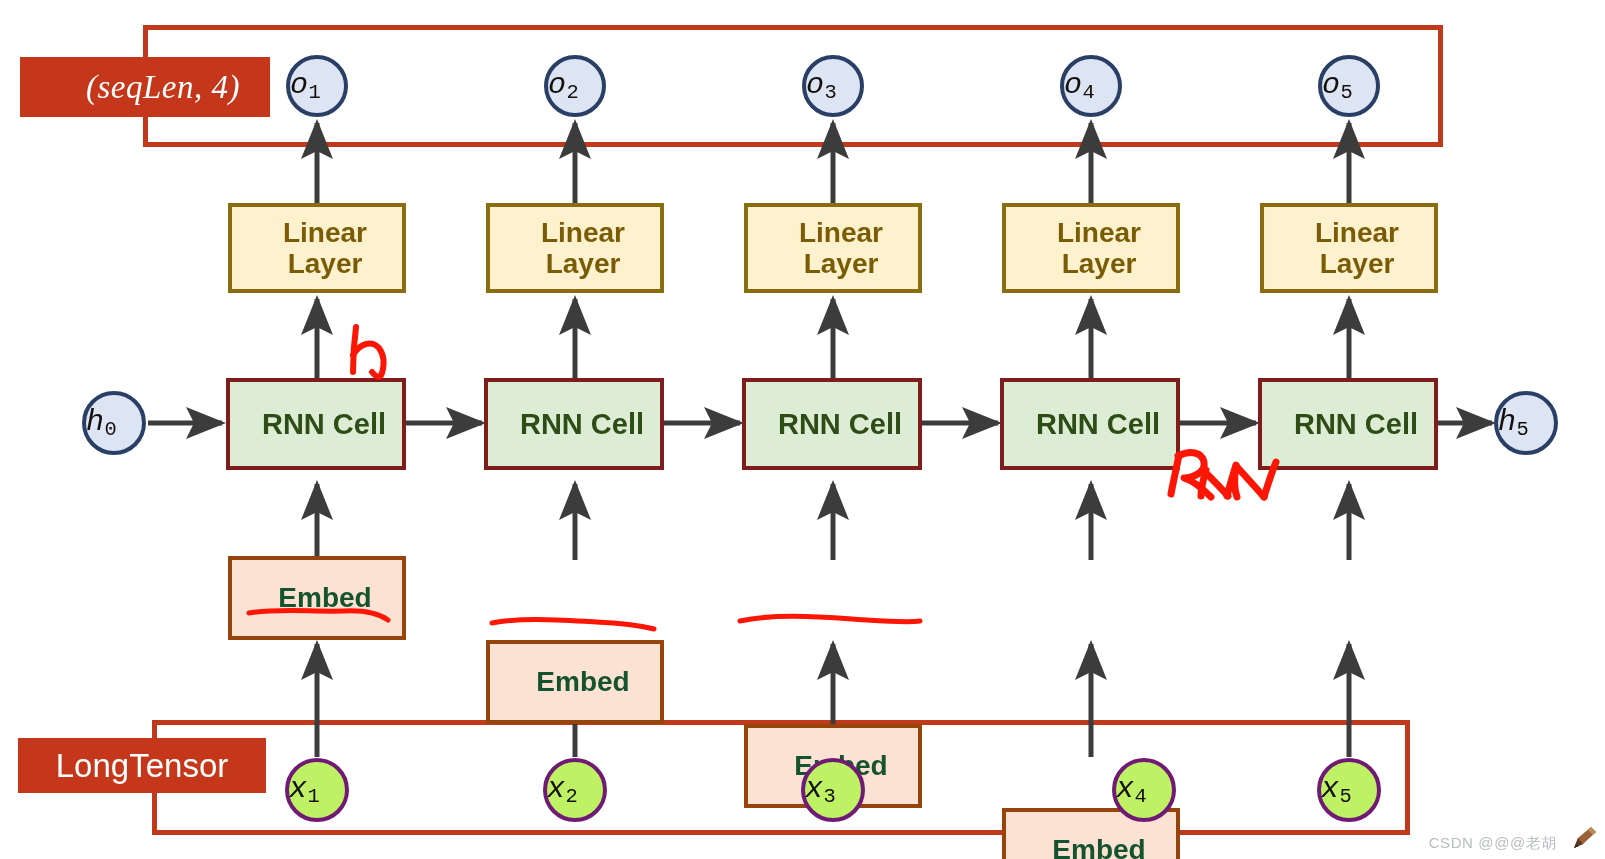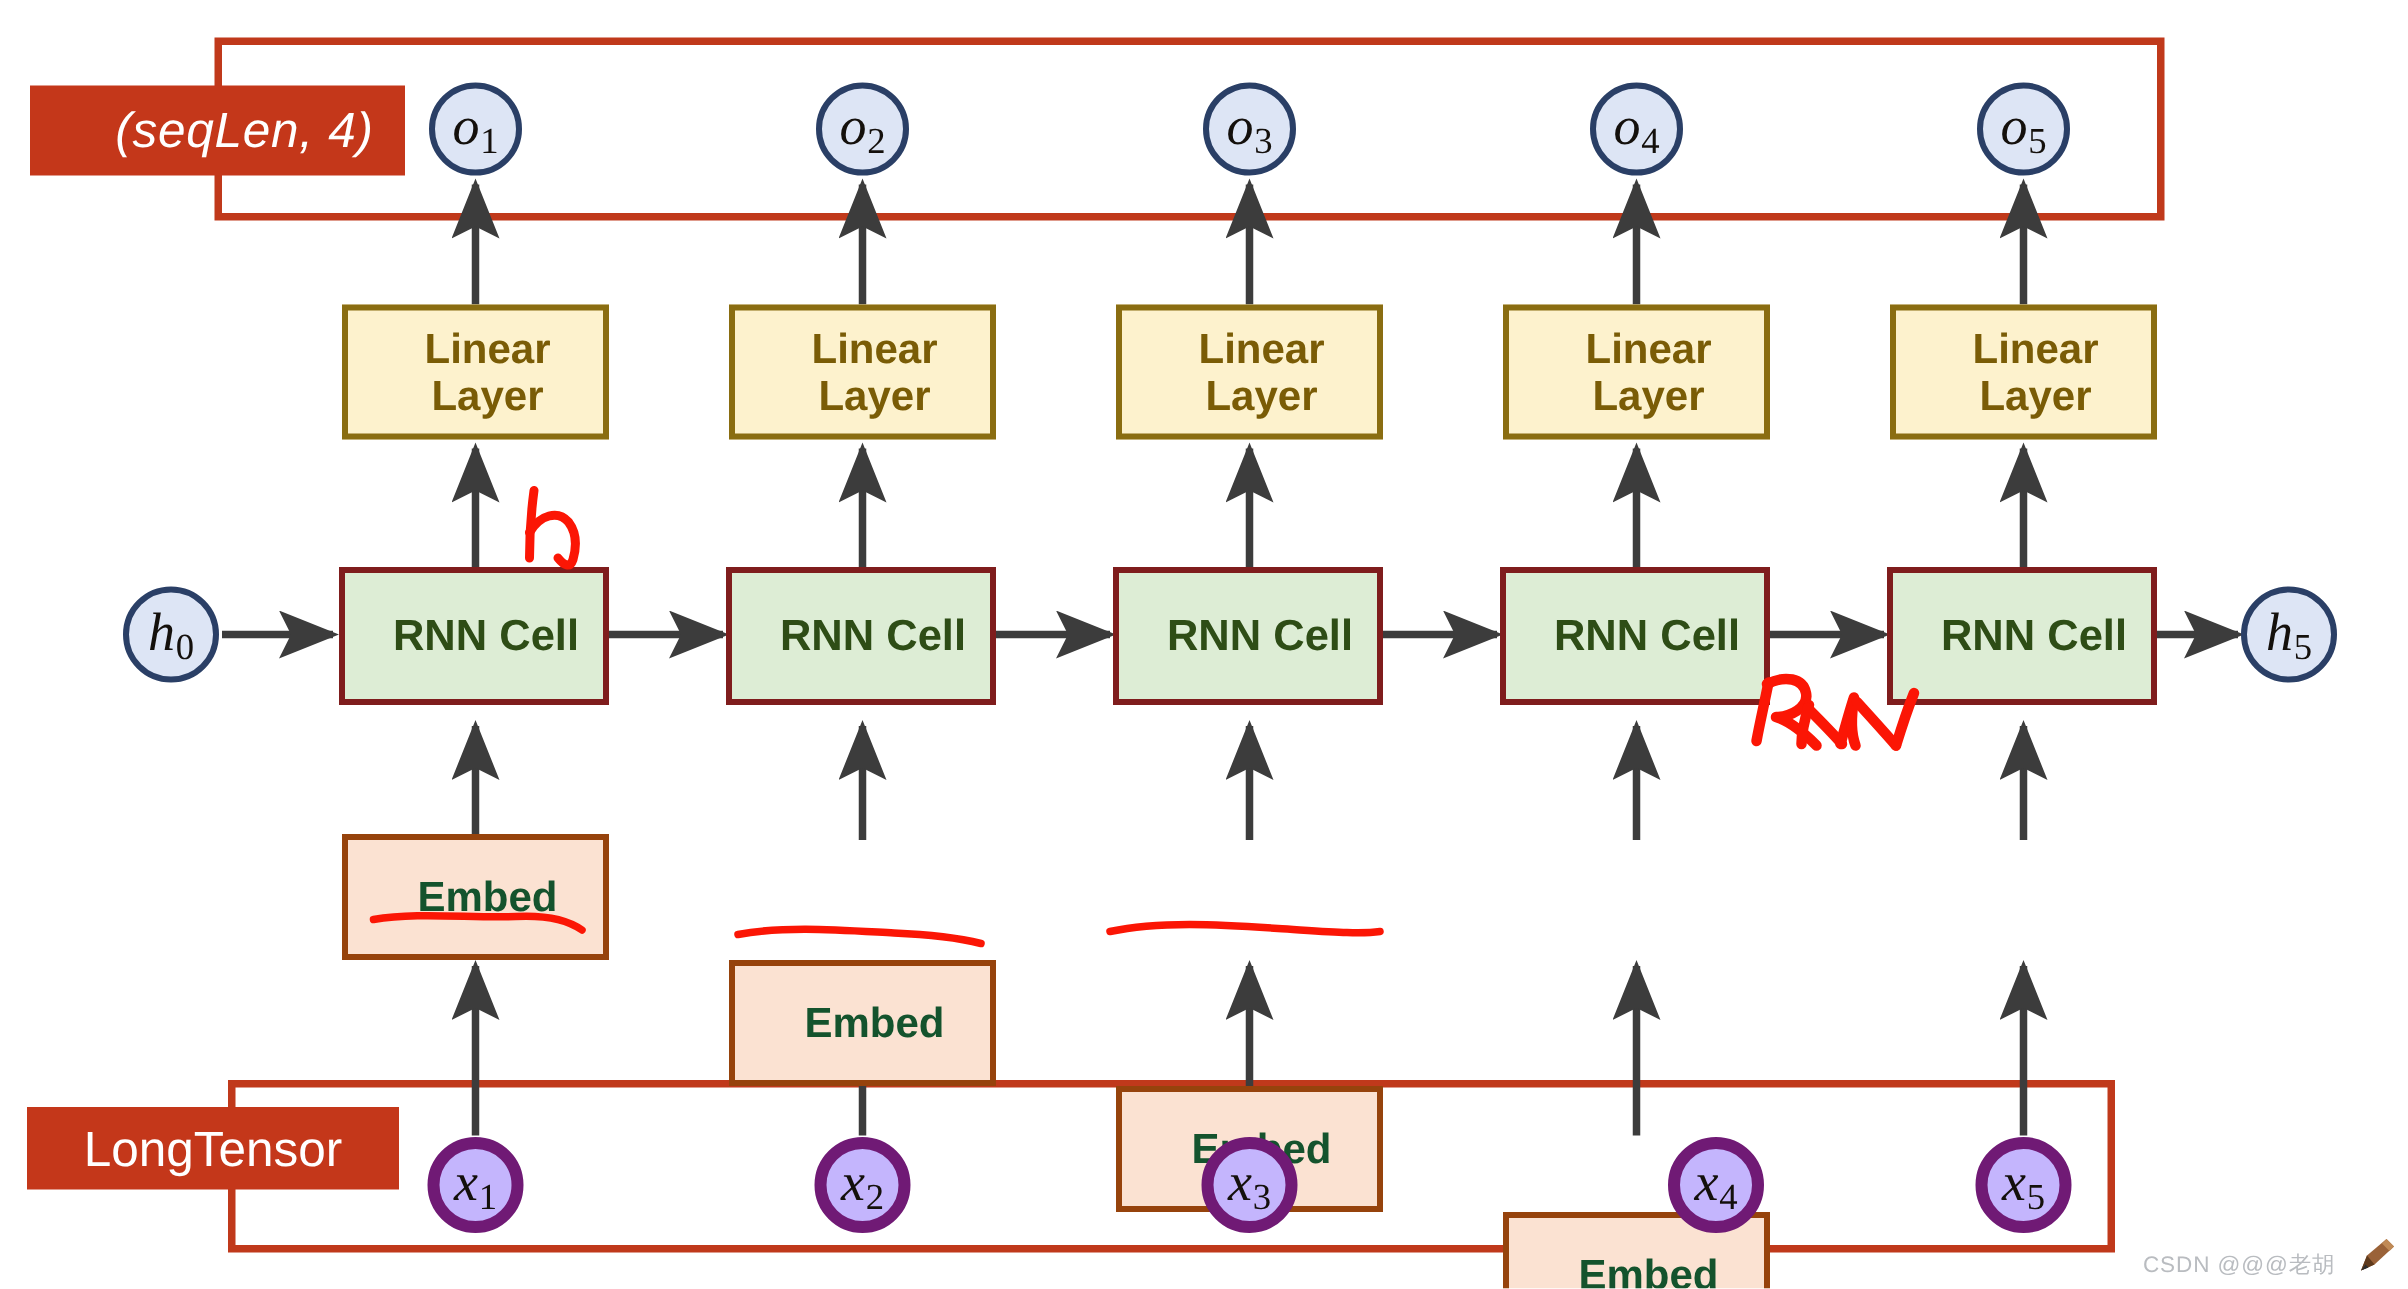--- a/index.html
+++ b/index.html
@@ -32,21 +32,21 @@
   .tag-label {
     background: #c4371a;
     color: #ffffff;
     display: flex;
     align-items: center;
     justify-content: center;
     z-index: 6;
     white-space: nowrap;
   }
   .tag-label.serif-italic {
-    font-family: Liberation Sans, sans-serif;
+    font-family: Liberation Serif, serif;
     font-style: italic;
     font-size: 33px;
     letter-spacing: 0.5px;
     padding-left: 36px;
   }
   .tag-label.sans {
     font-family: "Liberation Sans", sans-serif;
     font-size: 33px;
     font-weight: 400;
   }
@@ -80,34 +80,34 @@
     color: #14532d;
     font-size: 28px;
     position: relative;
   }
 
   
   .node-circle {
     border-radius: 50%;
     display: flex;
     align-items: center;
-    justify-content: center;
+    justify-content: flex-start;
     z-index: 5;
-    font-family: Liberation Serif, serif;
+    font-family: Liberation Mono, monospace;
     font-style: italic;
-    font-size: 36px;
+    font-size: 30px;
     color: #14100c;
   }
   .circ-blue {
     background: #dde5f5;
     border: 4px solid #2a3f66;
   }
   .circ-gold {
-    background: #c4b5fd;
-    border: 8px solid #701a75;
+    background: #bef264;
+    border: 4px solid #701a75;
   }
   .node-circle sub {
     font-style: normal;
     font-size: 0.68em;
     vertical-align: -0.28em;
     margin-left: 0.5px;
   }
 
   
   #arrow-layer {

